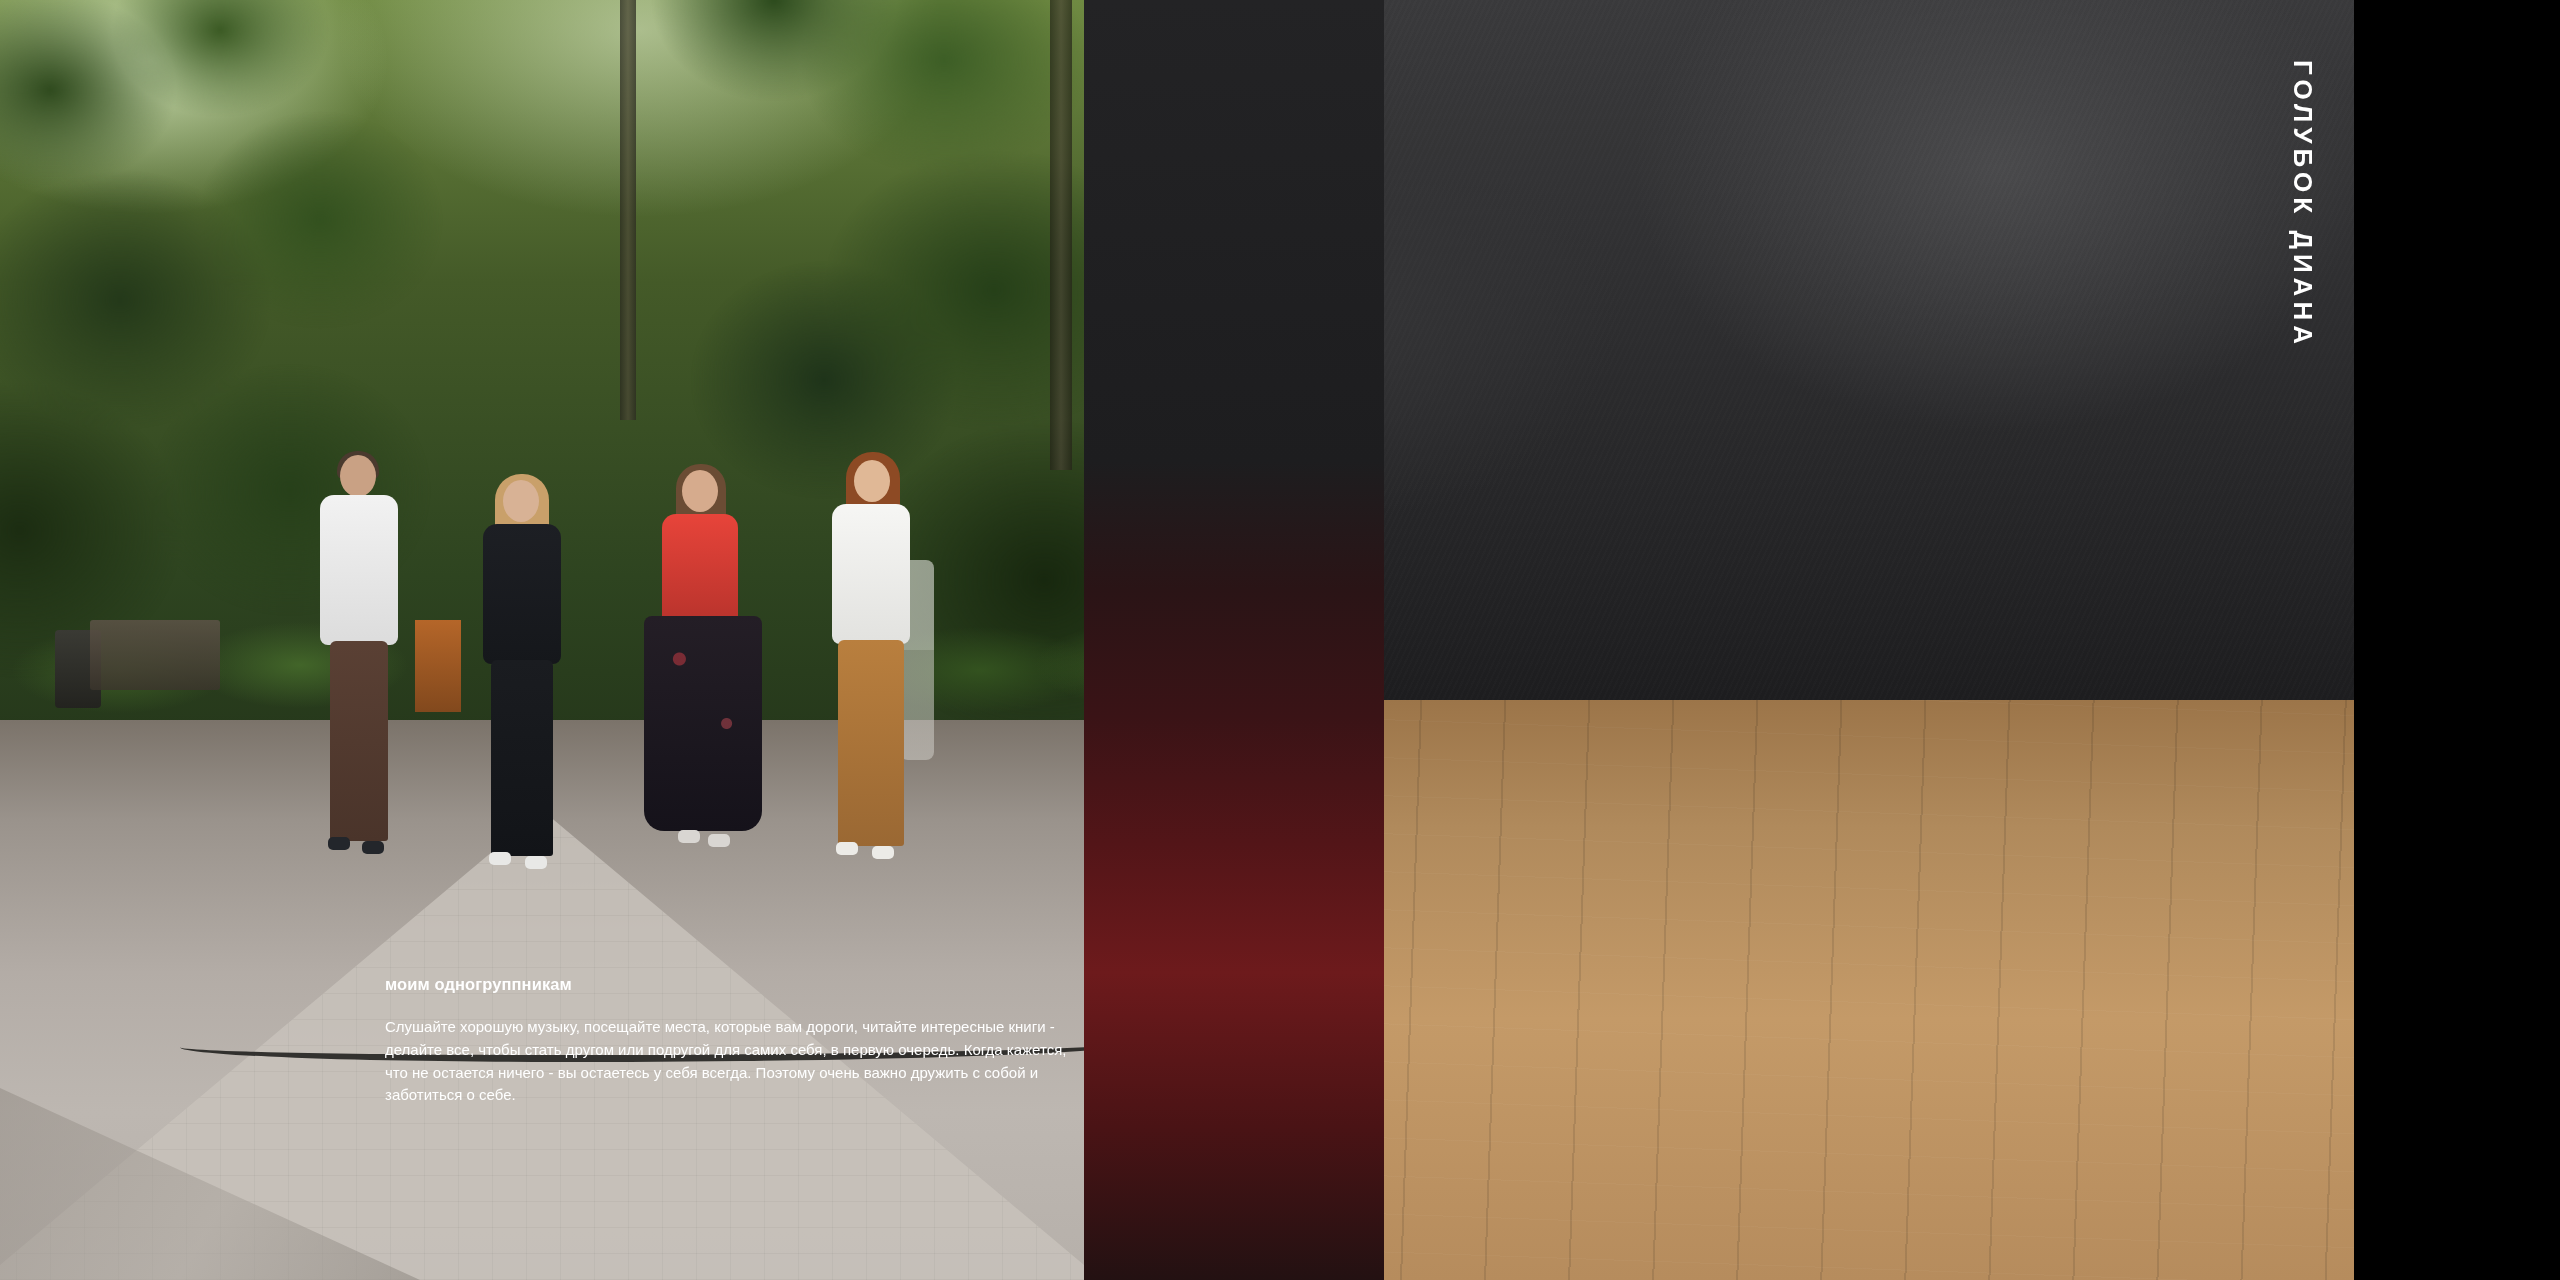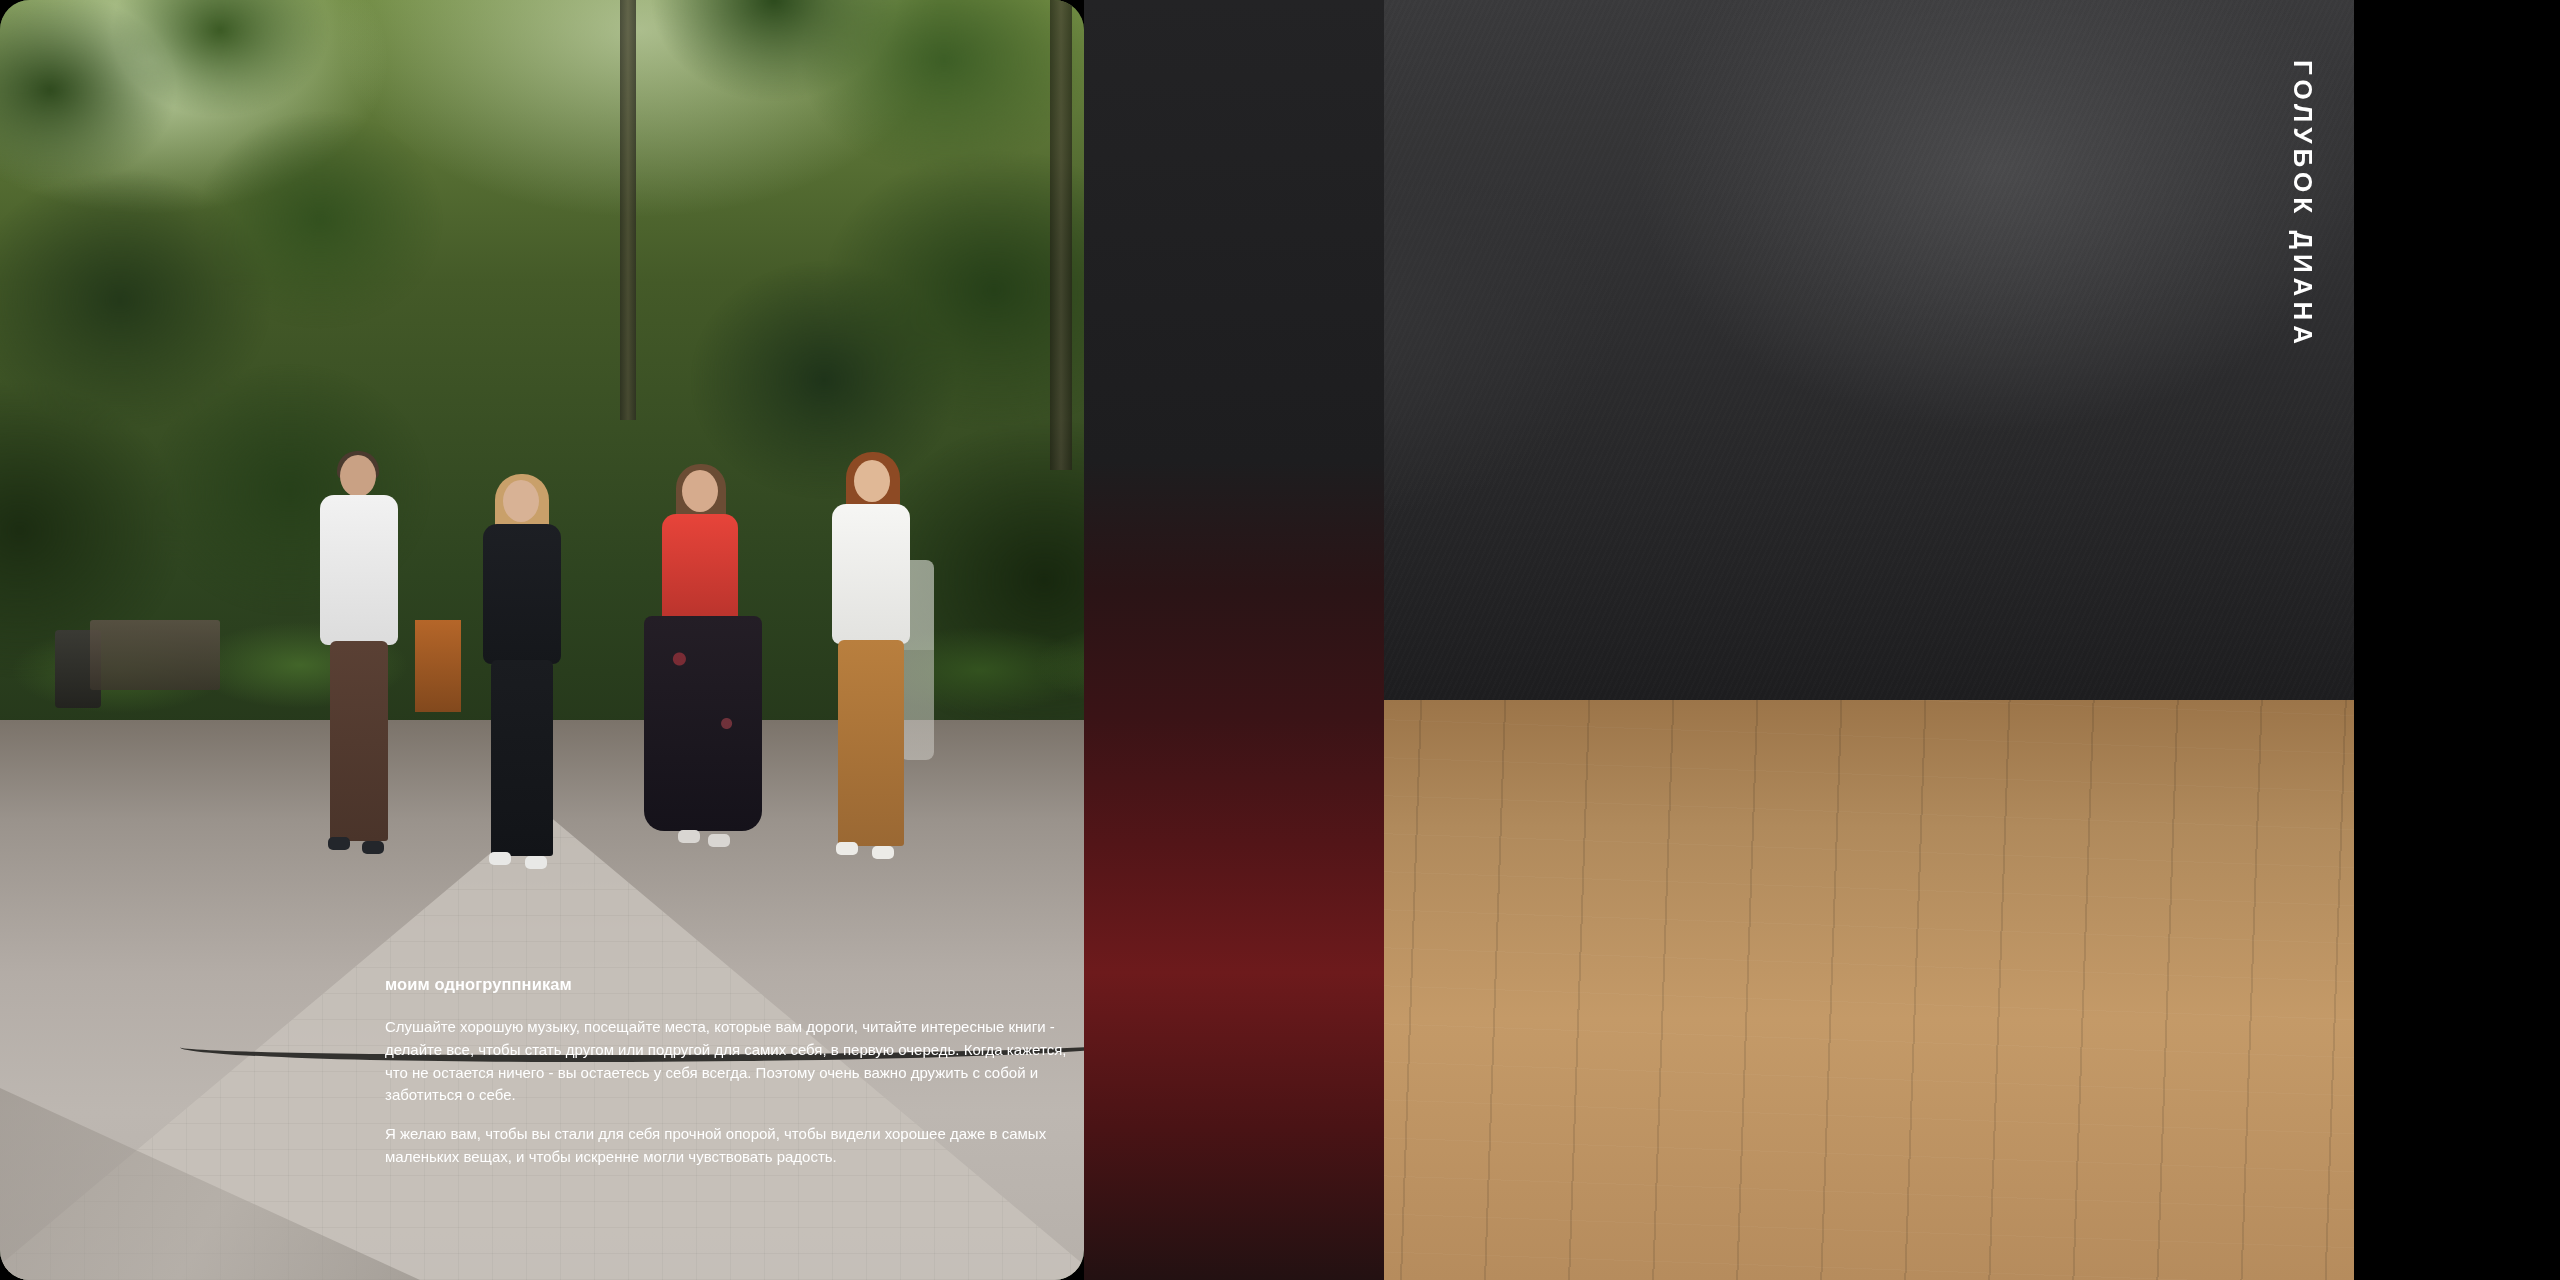--- a/index.html
+++ b/index.html
@@ -20,21 +20,20 @@
     display: flex;
   }
 
   
   .left-page {
     position: relative;
     width: 1084px;
     height: 1280px;
     overflow: hidden;
     background: #2b3a22;
-    border-radius: 30px;
   }
   
   .photo-sky {
     position: absolute;
     inset: 0;
     background:
       radial-gradient(ellipse 340px 220px at 150px 60px, rgba(214,230,190,0.85) 0%, rgba(120,150,80,0.0) 70%),
       radial-gradient(ellipse 420px 260px at 640px 30px, rgba(225,236,205,0.55) 0%, rgba(120,150,80,0.0) 72%),
       linear-gradient(180deg, #6f8a42 0%, #445a28 22%, #2e4420 45%, #24361a 60%, #1b2a14 100%);
   }
@@ -323,21 +322,20 @@
       <div class="p-head"></div>
       <div class="p-torso"></div>
       <div class="p-legs"></div>
       <div class="p-shoe s1"></div>
       <div class="p-shoe s2"></div>
     </div>
 
     <div class="left-text">
       <h2>моим одногруппникам</h2>
       <p>Слушайте хорошую музыку, посещайте места, которые вам дороги, читайте интересные книги - делайте все, чтобы стать другом или подругой для самих себя, в первую очередь. Когда кажется, что не остается ничего - вы остаетесь у себя всегда. Поэтому очень важно дружить с собой и заботиться о себе.</p>
-      <p>Я желаю вам, чтобы вы стали для себя прочной опорой, чтобы видели хорошее даже в самых маленьких вещах, и чтобы искренне могли чувствовать радость.</p>
     </div>
   </div>
 
   <div class="right-page">
     <div class="rp-wall"></div>
     <div class="rp-floor"></div>
     <div class="rp-leftband"></div>
     <div class="rp-leftband-fade"></div>
 
     <div class="vert-name">Голубок Диана</div>

